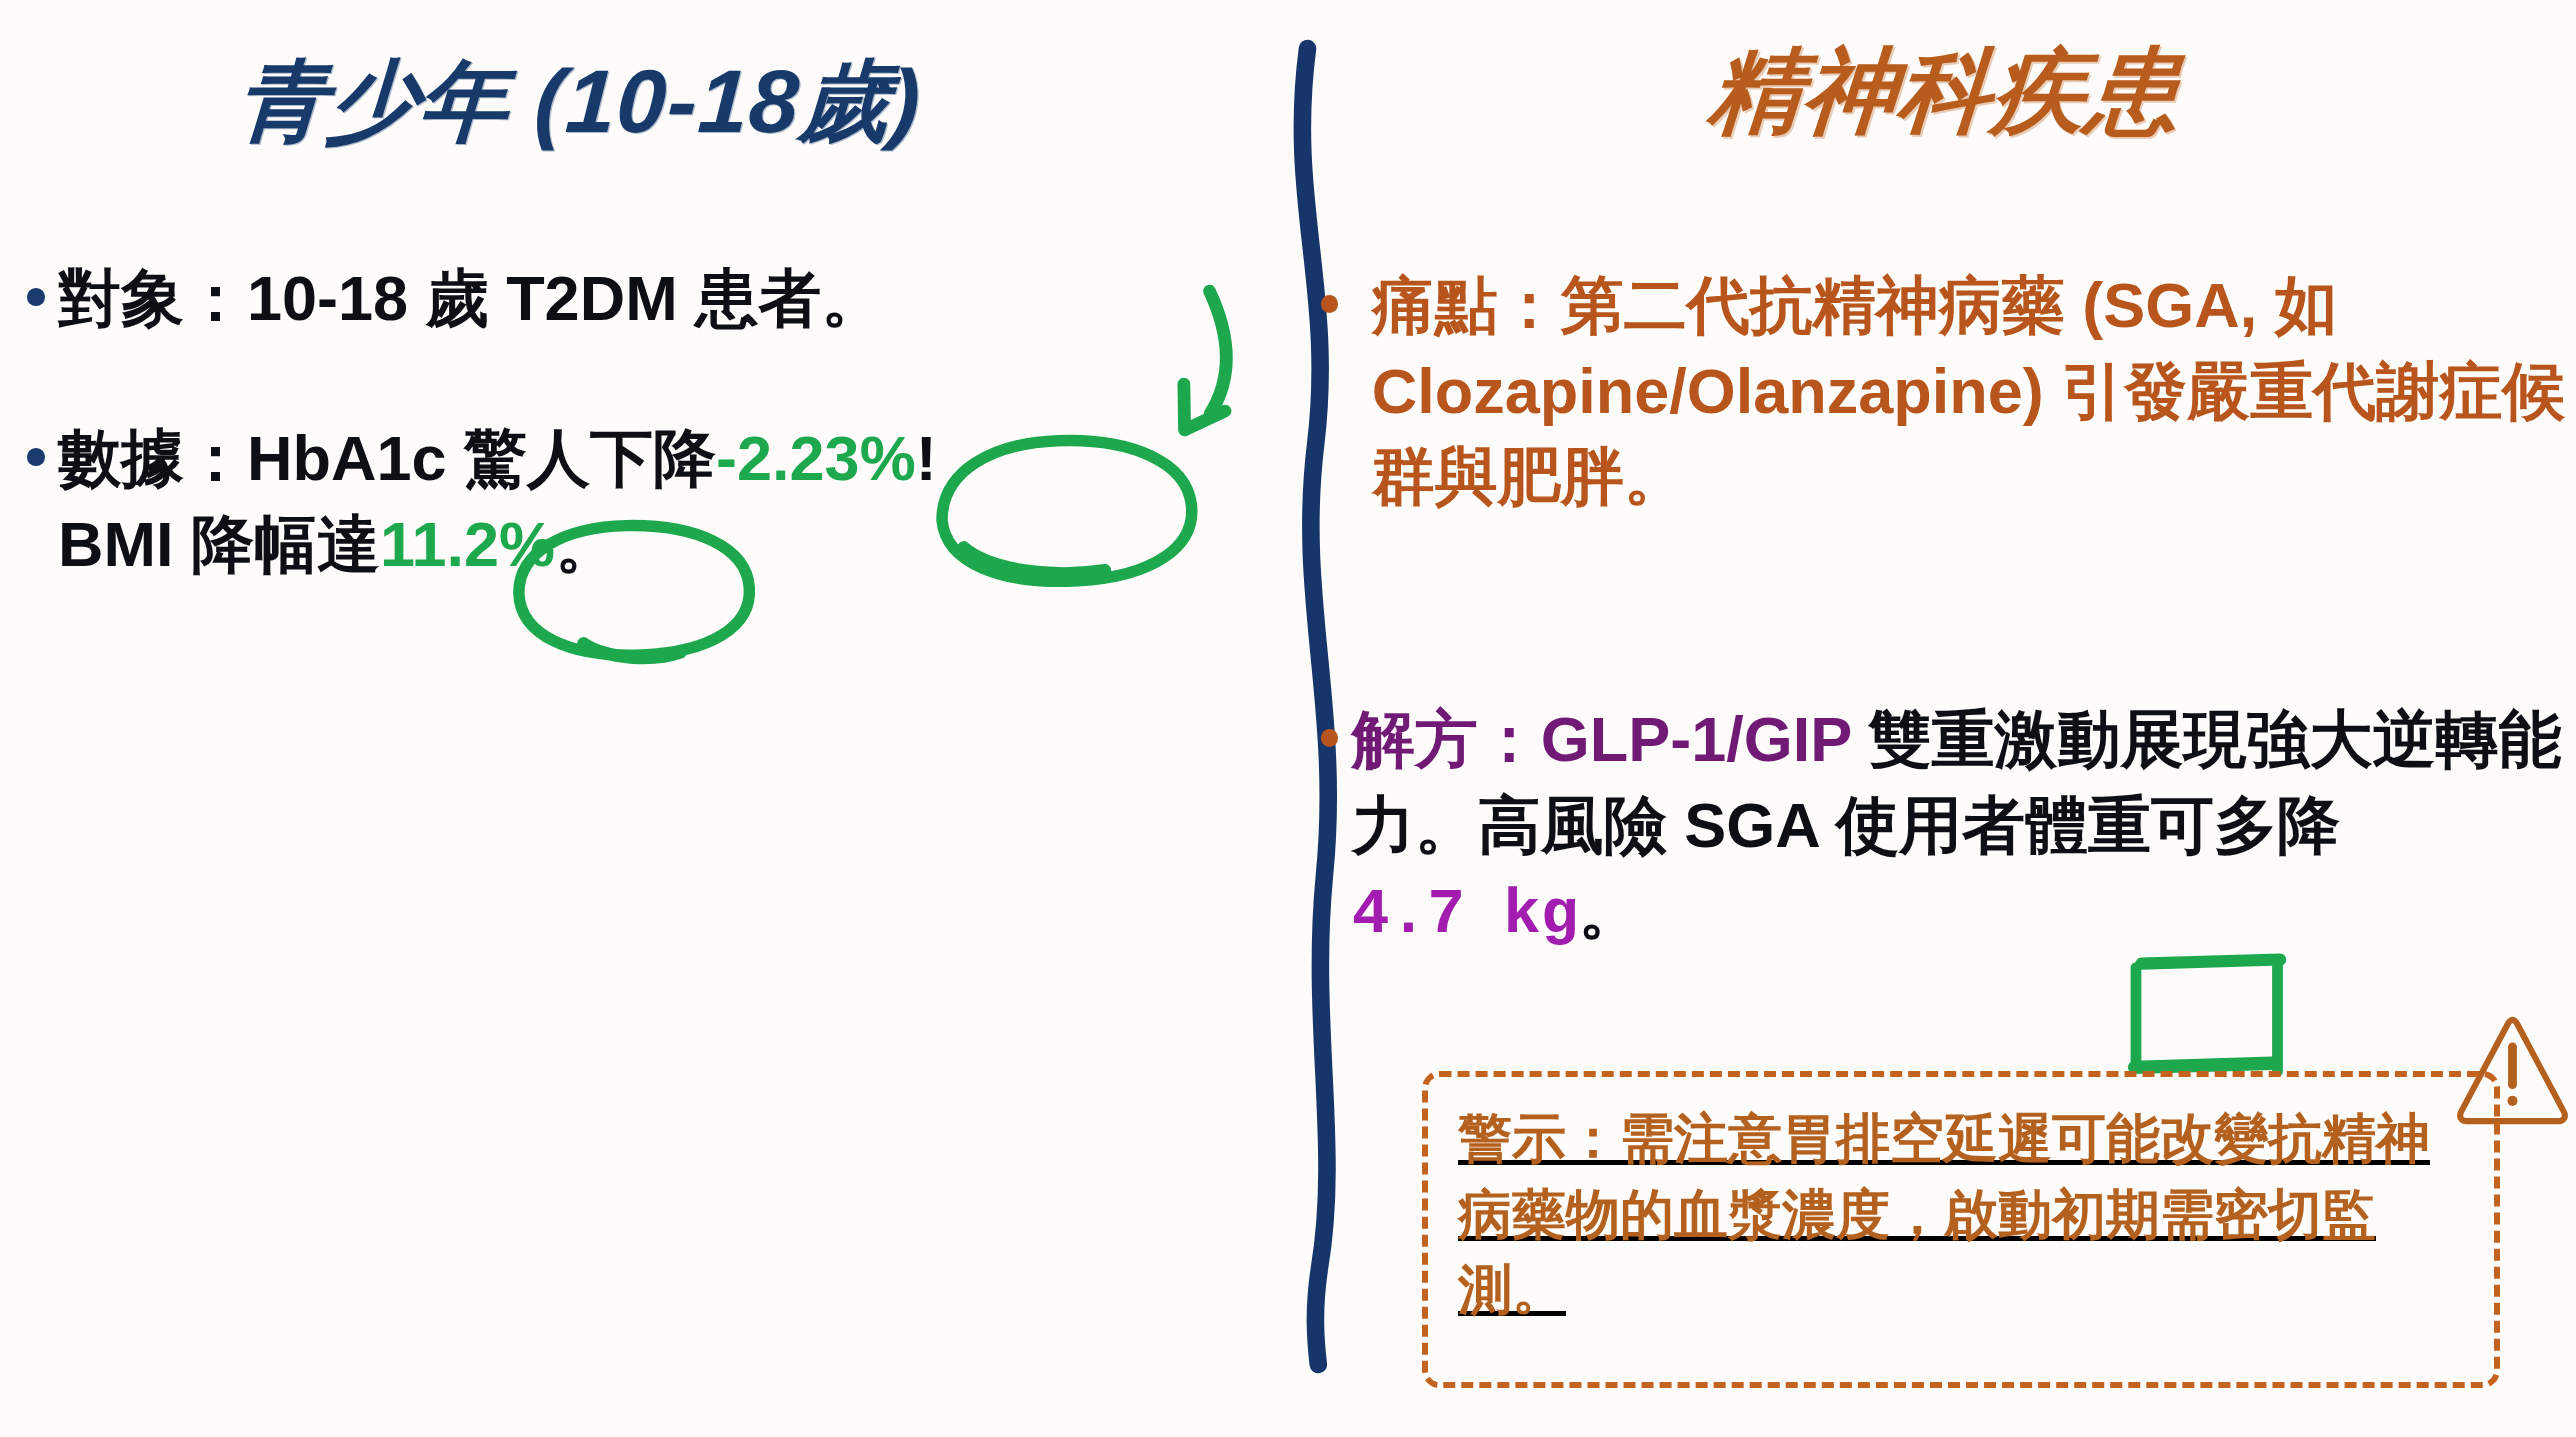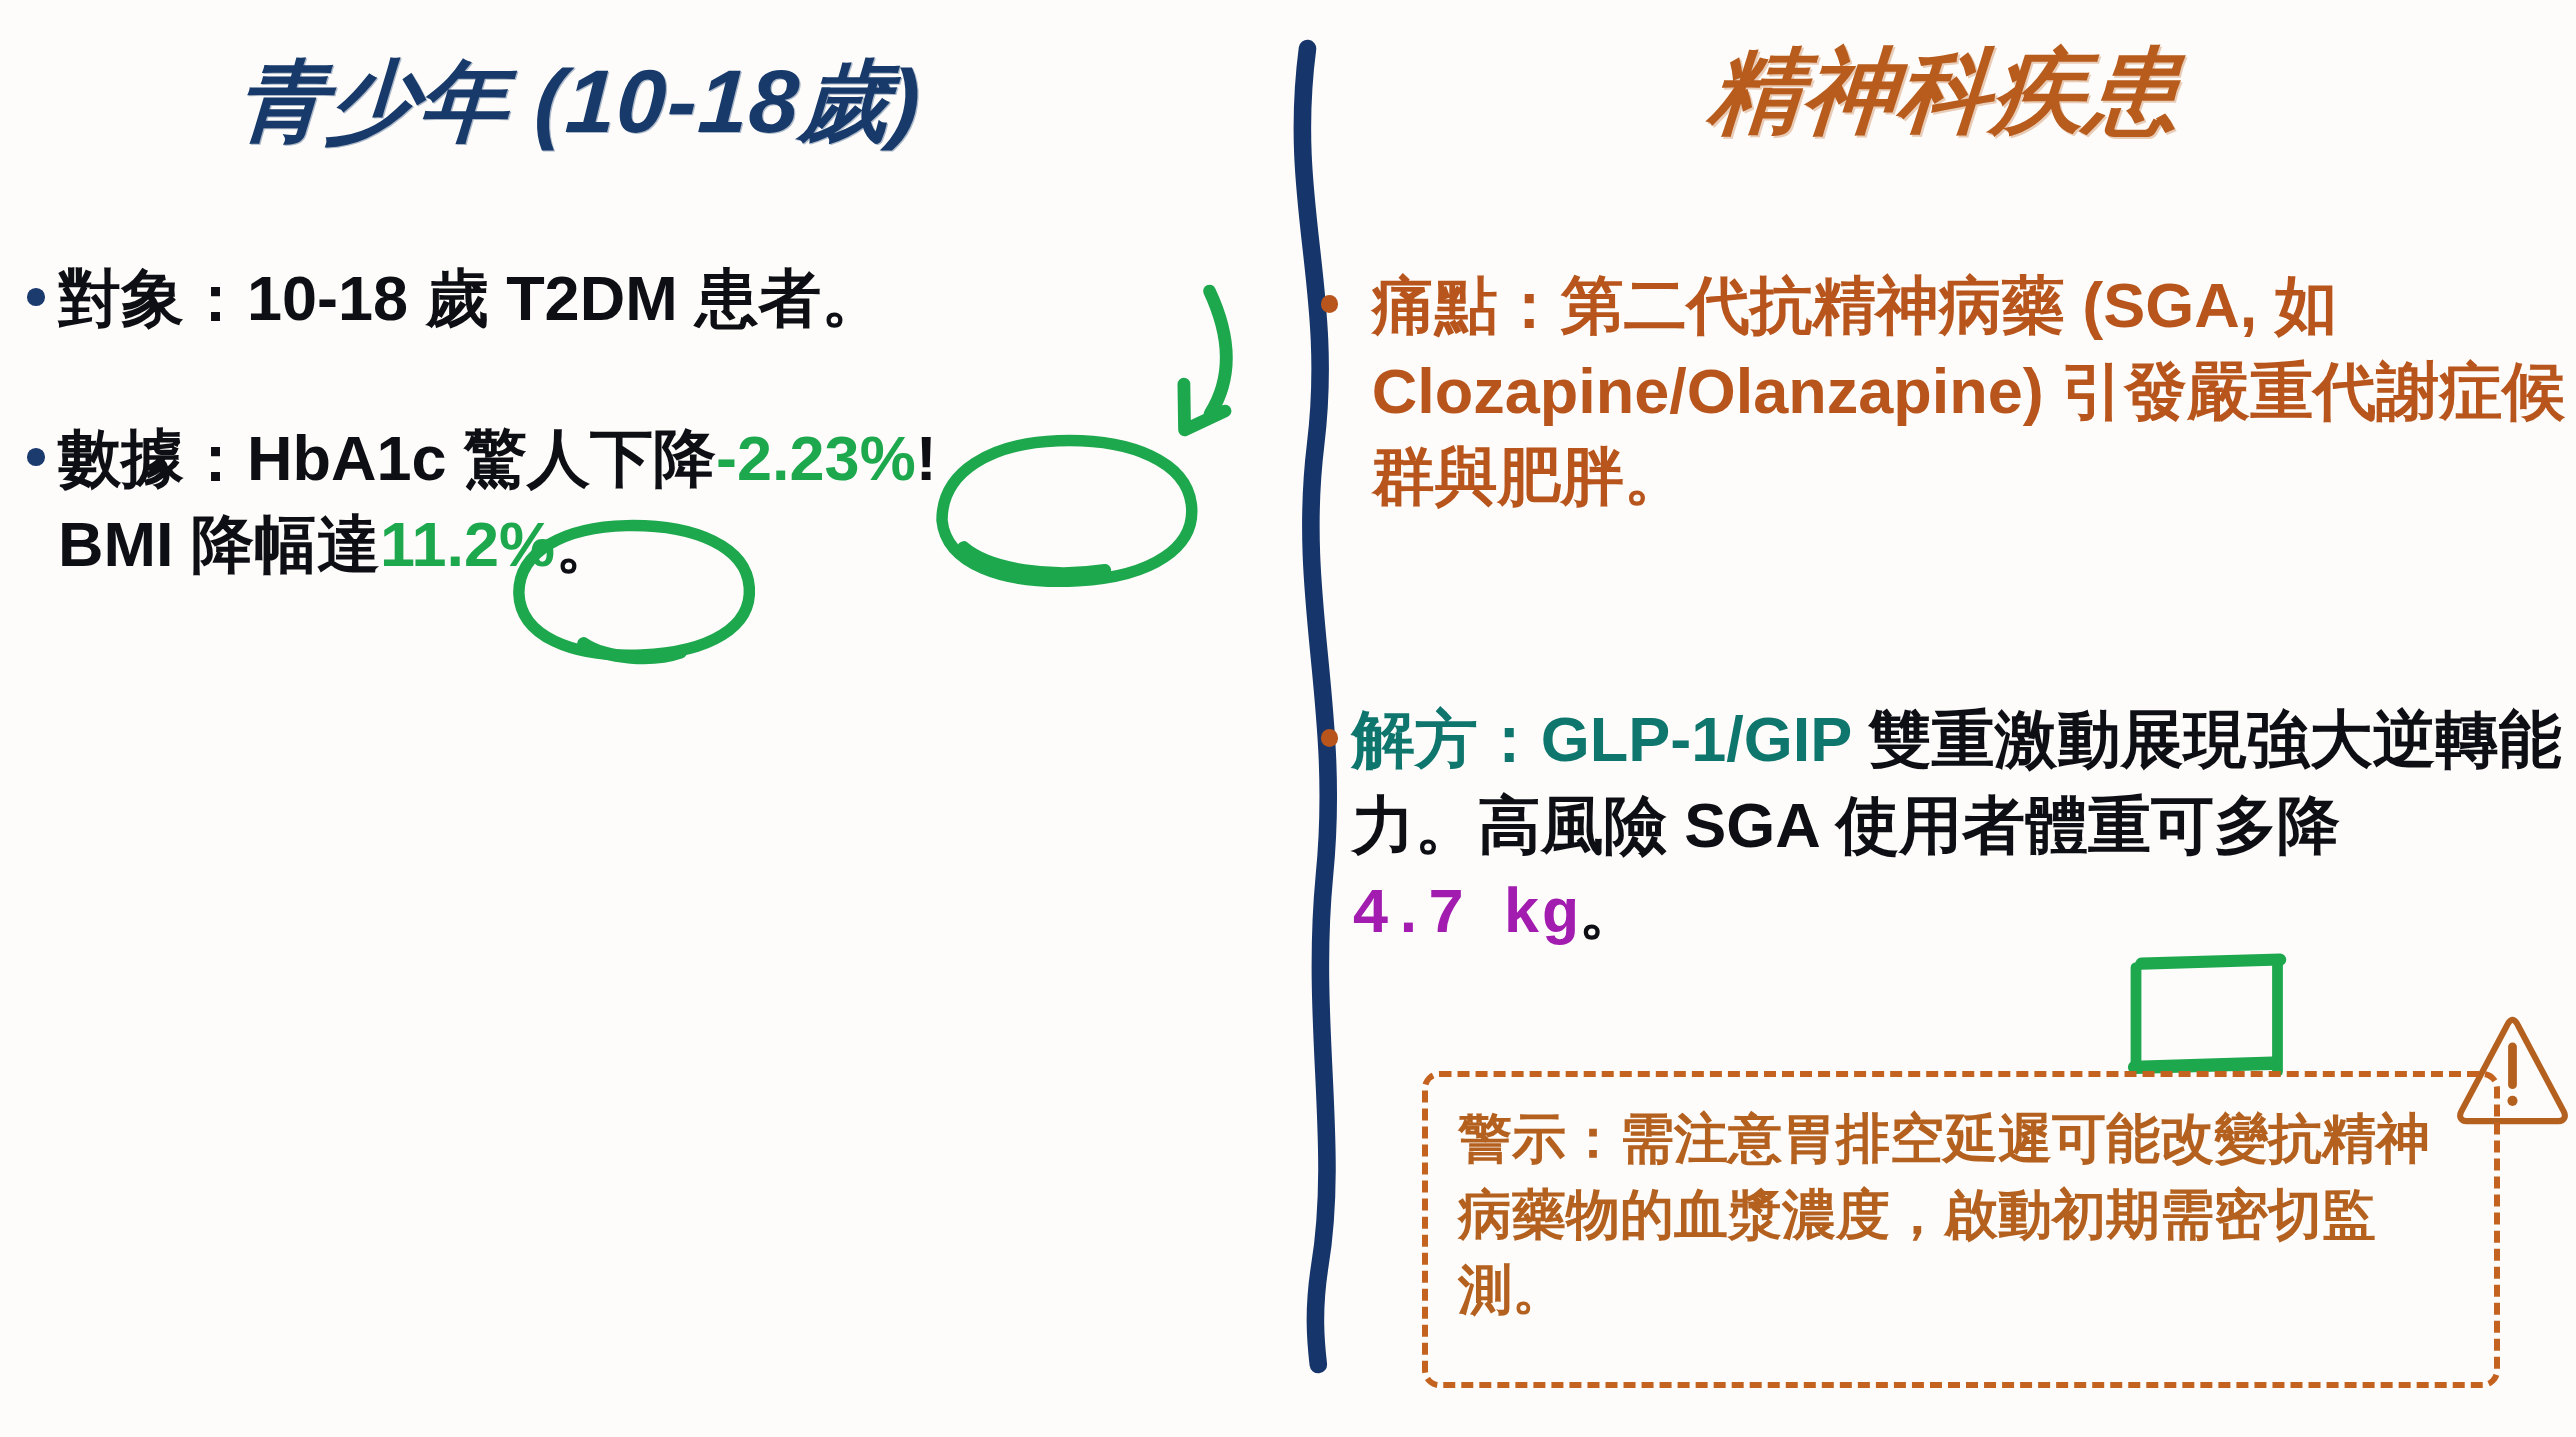--- a/index.html
+++ b/index.html
@@ -67,21 +67,21 @@
   
   #b-l1{left:27px;top:256px;width:1213px;}
   #b-l2{left:27px;top:416px;width:1213px;}
   #b-l3{left:27px;top:711px;width:1213px;}
 
   
   #b-r1{left:6.7px;top:263px;width:1253px;}
   #b-r2{left:6.7px;top:697px;width:1253px;}
 
   .btext-orange{color:#b8551c;margin-left:20px;}
-  .lbl-orange{color:#0f766e;}
+  .lbl-orange{color:#701a75;}
 
   .small-note{
     font-size:35px;
     font-weight:400;
     color:#8c9096;
     letter-spacing:0;
     vertical-align:middle;
   }
 
   
@@ -93,20 +93,21 @@
 
   
   .warn-box{
     position:absolute;
     left:1422px;top:1071px;
     width:1078px;height:317px;
     box-sizing:border-box;
     border:6.7px dashed #c4631f;
     border-radius:17.5px;
     padding:24px 30px 13.5px 30px;
+    text-decoration:underline;
   }
   .warn-text{
     font-size:54px;
     line-height:1.4;
     font-weight:700;
     color:#b4601f;
     letter-spacing:0;
   }
   .warn-icon{
     position:absolute;

